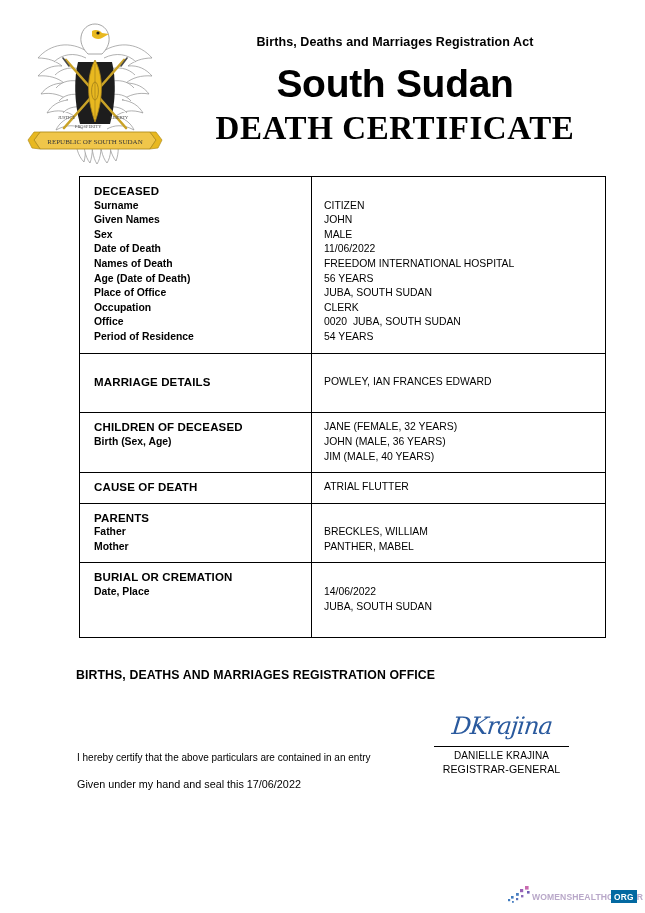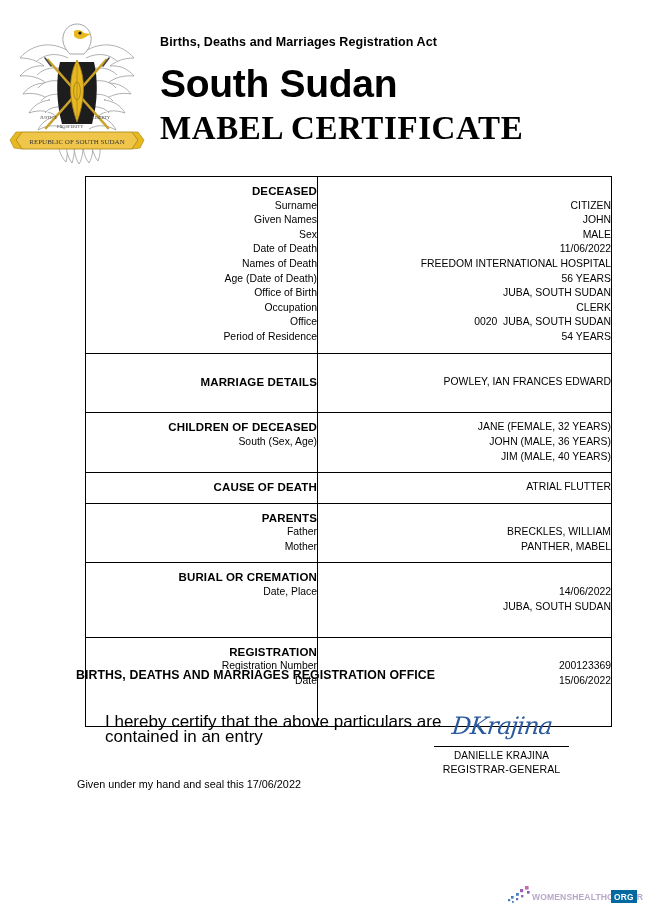--- a/index.html
+++ b/index.html
@@ -20,30 +20,31 @@
   
   .header {
     position: absolute;
     left: 0;
     top: 0;
     width: 645px;
     height: 175px;
   }
   .crest {
     position: absolute;
-    left: 8px;
+    left: 26px;
     top: 18px;
     width: 138px;
     height: 148px;
   }
   .header-texts {
     position: absolute;
     left: 160px;
     top: 0;
     width: 470px;
+    text-align: center;
   }
   .act-line {
     margin-top: 36px;
     font-size: 12.5px;
     font-weight: bold;
     letter-spacing: 0.1px;
     line-height: 1.1;
   }
   .country-title {
     margin-top: 14px;
@@ -57,26 +58,25 @@
     font-family: "Liberation Serif", serif;
     font-size: 33px;
     font-weight: bold;
     letter-spacing: 0.6px;
     line-height: 1;
   }
 
   
   .cert-table {
     position: absolute;
-    left: 85px;
+    left: 79px;
     top: 176px;
     width: 498px;
     border-collapse: collapse;
     table-layout: fixed;
-    text-align: right;
   }
   .cert-table td {
     border: 1.3px solid #000000;
     vertical-align: top;
     padding: 0;
   }
   .cert-table td.label-cell {
     width: 217px;
     padding: 7px 0 8px 14px;
   }
@@ -86,21 +86,21 @@
   }
   .sec-head {
     font-size: 11.5px;
     font-weight: bold;
     line-height: 14.6px;
     letter-spacing: 0.15px;
     white-space: nowrap;
   }
   .sec-sub {
     font-size: 10.4px;
-    font-weight: normal;
+    font-weight: bold;
     line-height: 14.6px;
     white-space: nowrap;
   }
   .val {
     font-size: 10.4px;
     line-height: 14.6px;
     white-space: pre;
   }
   .val-pad-1 {
     padding-top: 14.6px;
@@ -114,25 +114,24 @@
     position: absolute;
     left: 76px;
     top: 668px;
     font-size: 12.3px;
     font-weight: bold;
     letter-spacing: 0.1px;
   }
   .certify-text {
     position: absolute;
     left: 77px;
-    top: 714px;
+    top: 750px;
     width: 350px;
-    font-size: 17px;
+    font-size: 10px;
     line-height: 15px;
-    margin-left: 28px;
   }
   .hand-seal {
     position: absolute;
     left: 77px;
     top: 777px;
     font-size: 10.8px;
     line-height: 15px;
   }
 
   .sign-block {
@@ -271,37 +270,37 @@
         <path d="M8 114 L14 114 L8 122 L14 131 L6 130 L2 122 Z" fill="#e8b820" stroke="#b08c1c" stroke-width="0.7"></path>
         <path d="M130 114 L124 114 L130 122 L124 131 L132 130 L136 122 Z" fill="#e8b820" stroke="#b08c1c" stroke-width="0.7"></path>
         <text x="69" y="125.5" text-anchor="middle" font-family="Liberation Serif, serif" font-size="7" fill="#3a3a3a">REPUBLIC OF SOUTH SUDAN</text>
       </g>
     </svg>
   </div>
 
   <div class="header-texts">
     <div class="act-line">Births, Deaths and Marriages Registration Act</div>
     <div class="country-title">South Sudan</div>
-    <div class="doc-title">MABEL CERTIFICATE</div>
+    <div class="doc-title">DEATH CERTIFICATE</div>
   </div>
 </div>
 
 <table class="cert-table">
   <tbody>
 
     <tr>
       <td class="label-cell">
         <div class="sec-head">DECEASED</div>
         <div class="sec-sub">Surname</div>
         <div class="sec-sub">Given Names</div>
         <div class="sec-sub">Sex</div>
         <div class="sec-sub">Date of Death</div>
         <div class="sec-sub">Names of Death</div>
         <div class="sec-sub">Age (Date of Death)</div>
-        <div class="sec-sub">Office of Birth</div>
+        <div class="sec-sub">Place of Office</div>
         <div class="sec-sub">Occupation</div>
         <div class="sec-sub">Office</div>
         <div class="sec-sub">Period of Residence</div>
       </td>
       <td class="value-cell">
         <div class="val val-pad-1">CITIZEN</div>
         <div class="val">JOHN</div>
         <div class="val">MALE</div>
         <div class="val">11/06/2022</div>
         <div class="val">FREEDOM INTERNATIONAL HOSPITAL</div>
@@ -322,21 +321,21 @@
       <td class="value-cell">
         <div class="spacer-line"></div>
         <div class="val">POWLEY, IAN FRANCES EDWARD</div>
         <div class="spacer-line"></div>
       </td>
     </tr>
 
     <tr>
       <td class="label-cell">
         <div class="sec-head">CHILDREN OF DECEASED</div>
-        <div class="sec-sub">South (Sex, Age)</div>
+        <div class="sec-sub">Birth (Sex, Age)</div>
         <div class="spacer-line"></div>
       </td>
       <td class="value-cell">
         <div class="val">JANE (FEMALE, 32 YEARS)</div>
         <div class="val">JOHN (MALE, 36 YEARS)</div>
         <div class="val">JIM (MALE, 40 YEARS)</div>
       </td>
     </tr>
 
     <tr>
@@ -367,34 +366,20 @@
         <div class="spacer-line"></div>
         <div class="spacer-line"></div>
       </td>
       <td class="value-cell">
         <div class="val val-pad-1">14/06/2022</div>
         <div class="val">JUBA, SOUTH SUDAN</div>
         <div class="spacer-line"></div>
       </td>
     </tr>
 
-    <tr>
-      <td class="label-cell">
-        <div class="sec-head">REGISTRATION</div>
-        <div class="sec-sub">Registration Number</div>
-        <div class="sec-sub">Date</div>
-        <div class="spacer-line"></div>
-        <div class="spacer-line"></div>
-      </td>
-      <td class="value-cell">
-        <div class="val val-pad-1">200123369</div>
-        <div class="val">15/06/2022</div>
-        <div class="spacer-line"></div>
-      </td>
-    </tr>
   </tbody>
 </table>
 
 <div class="office-title">BIRTHS, DEATHS AND MARRIAGES REGISTRATION OFFICE</div>
 
 <div class="certify-text">
   <div>I hereby certify that the above particulars are contained in an entry</div>
 </div>
 
 <div class="hand-seal">Given under my hand and seal this 17/06/2022</div>

